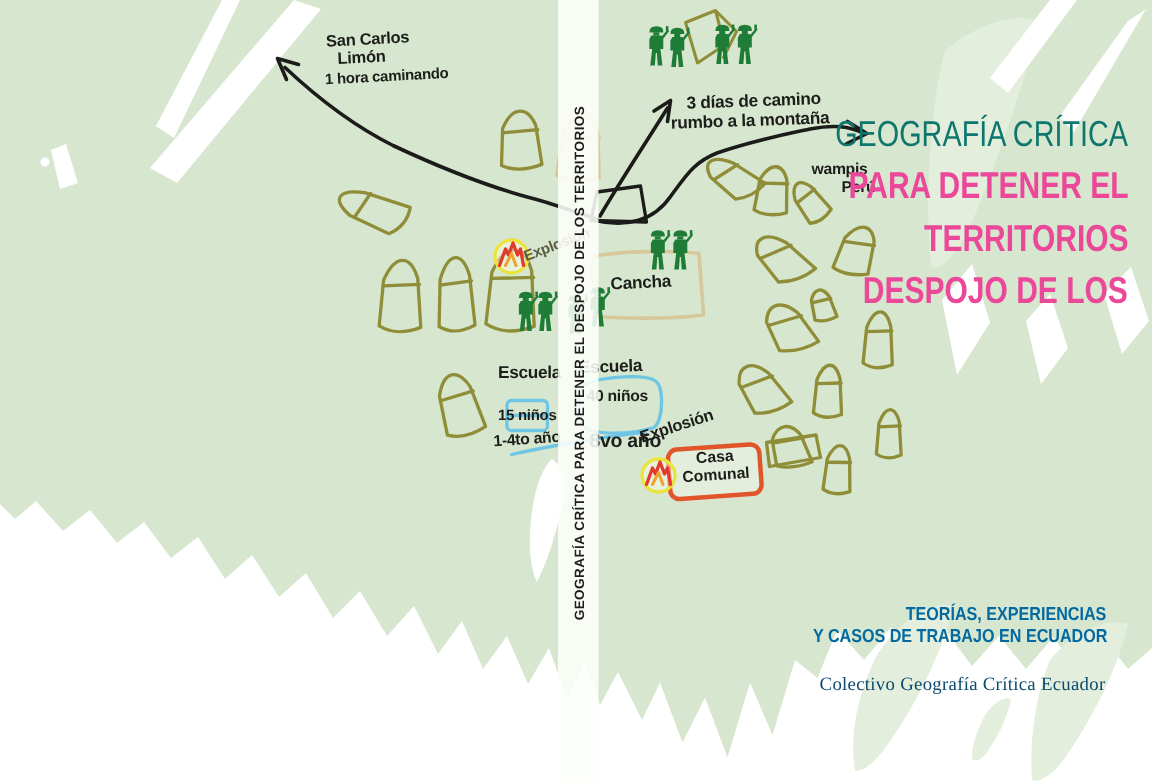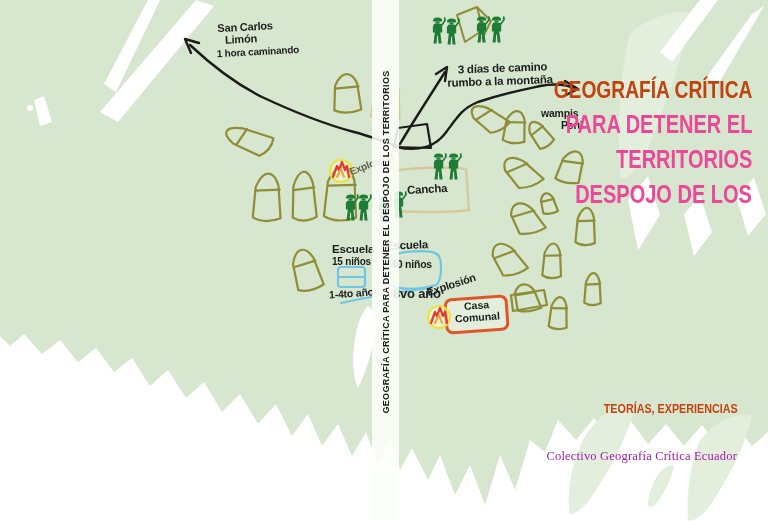--- a/index.html
+++ b/index.html
@@ -2,25 +2,25 @@
 <html><head>
 <meta charset="utf-8">
 <style>
   html,body{margin:0;padding:0;background:#fff;}
   .page{position:relative;width:768px;height:521px;overflow:hidden;background:#fff;font-family:"Liberation Sans",sans-serif;}
   .layer{position:absolute;left:0;top:0;}
   .lbl{position:absolute;color:#1d1d1b;font-weight:700;white-space:nowrap;letter-spacing:-0.2px;line-height:1.12;}
   .cx{display:inline-block;transform:scaleX(0.8);transform-origin:100% 50%;}
   .cx86{display:inline-block;transform:scaleX(0.86);transform-origin:100% 50%;}
   .title-block{position:absolute;right:16px;top:72px;text-align:right;}
-  .title-green{font-size:24px;font-weight:700;color:#c2410c;line-height:35px;letter-spacing:0;}
+  .title-green{font-size:24px;font-weight:400;color:#0f766e;line-height:35px;letter-spacing:0;}
   .title-black{font-size:25px;font-weight:700;color:#ec4899;line-height:35px;letter-spacing:0;}
   .subtitle-block{position:absolute;right:30px;top:402px;text-align:right;}
-  .subtitle-line{font-size:12.5px;font-weight:700;color:#c2410c;line-height:15px;}
-  .credit{position:absolute;right:31px;top:449px;font-family:"Liberation Serif",serif;font-size:12.5px;color:#a21caf;font-weight:400;letter-spacing:0.2px;}
+  .subtitle-line{font-size:12.5px;font-weight:700;color:#0369a1;line-height:15px;}
+  .credit{position:absolute;right:31px;top:449px;font-family:"Liberation Serif",serif;font-size:12.5px;color:#0c4a6e;font-weight:400;letter-spacing:0.2px;}
   .spine-overlay{position:absolute;left:372px;top:0;width:27px;height:521px;background:rgba(253,255,250,0.88);}
   .spine-label{position:absolute;left:386px;top:242px;transform:translate(-50%,-50%) rotate(-90deg);white-space:nowrap;font-size:9px;font-weight:700;letter-spacing:0.3px;color:#1d1d1b;}
   .casa-text{position:absolute;left:447px;top:300px;width:60px;text-align:center;transform:rotate(-4deg);font-weight:700;font-size:10.5px;line-height:11.5px;color:#1d1d1b;}
 </style>
 </head>
 <body>
 
 <div class="page">
 
   <svg class="layer" width="768" height="521" viewBox="0 0 768 521">
@@ -147,21 +147,21 @@
   <div class="lbl" style="left:541px;top:108px;font-size:10.5px;">
     <div>wampis</div>
     <div style="margin-left:3px;padding-left:17px;">Perú</div>
   </div>
 
   <div class="lbl" style="left:407px;top:183px;font-size:11.5px;transform:rotate(-3deg);">Cancha</div>
 
   <div class="lbl" style="left:352px;top:166px;font-size:10px;color:#5c5c45;transform:rotate(-21deg);transform-origin:0 100%;">Explosión</div>
 
   <div class="lbl" style="left:332px;top:243px;font-size:11.5px;">Escuela</div>
-  <div class="lbl" style="left:332px;top:256px;font-size:10px;">15 niños</div>
+  <div class="lbl" style="left:332px;top:272px;font-size:10px;">15 niños</div>
   <div class="lbl" style="left:329px;top:288px;font-size:10.5px;transform:rotate(-4deg);">1-4to año</div>
 
   <div class="lbl" style="left:386px;top:239px;font-size:11.5px;transform:rotate(-2deg);">Escuela</div>
   <div class="lbl" style="left:391px;top:259px;font-size:10.5px;">40 niños</div>
   <div class="lbl" style="left:393px;top:271px;font-size:13px;margin-top:16px;">8vo año</div>
 
   <div class="lbl" style="left:429px;top:286px;font-size:11px;transform:rotate(-18deg);transform-origin:0 100%;">Explosión</div>
 
   <div class="casa-text">
     <div>Casa</div>
@@ -173,17 +173,18 @@
 
   <div class="title-block">
     <div class="title-green"><span class="cx">GEOGRAFÍA CRÍTICA</span></div>
     <div class="title-black"><span class="cx">PARA DETENER EL</span></div>
     <div class="title-black"><span class="cx">TERRITORIOS</span></div>
     <div class="title-black"><span class="cx">DESPOJO DE LOS</span></div>
   </div>
 
   <div class="subtitle-block">
     <div class="subtitle-line"><span class="cx86">TEORÍAS, EXPERIENCIAS</span></div>
+    <div class="subtitle-line"><span class="cx86">Y CASOS DE TRABAJO EN ECUADOR</span></div>
   </div>
 
   <div class="credit">Colectivo Geografía Crítica Ecuador</div>
 
 </div>
 
 </body></html>

